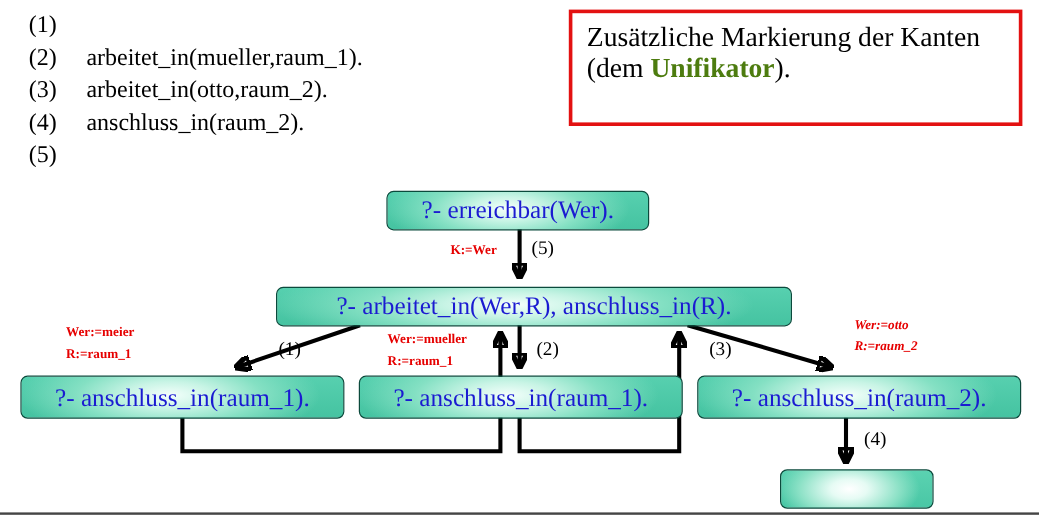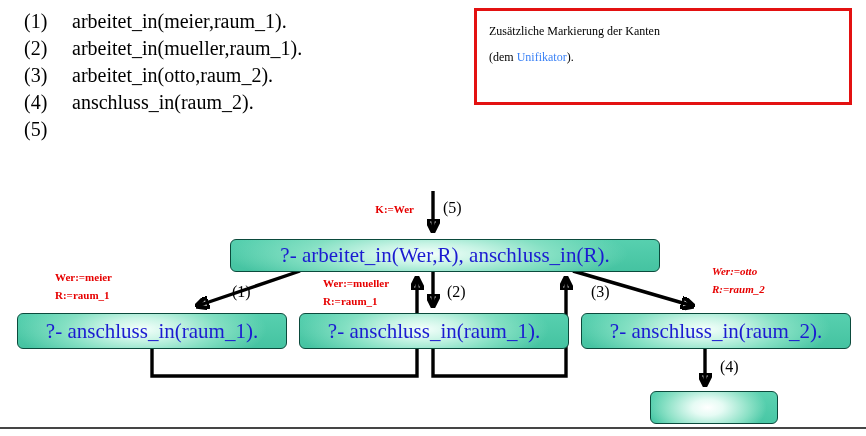--- a/index.html
+++ b/index.html
@@ -9,23 +9,23 @@
   }
   
   .clauses{position:absolute;left:24px;top:8px;font-size:20px;color:#000;}
   .crow{display:flex;line-height:27px;}
   .cnum{width:48px;flex:0 0 48px;}
   .ctext{white-space:nowrap;}
   
   .note{
     position:absolute;left:474px;top:8px;width:348px;height:76px;
     border:3px solid #e31111;padding:7px 12px 8px 12px;
-    font-size:12px;line-height:26px;color:#000;background:#fff;
+    font-size:23px;line-height:26px;color:#000;background:#fff;
   }
-  .note .hl{color:#3b82f6;font-weight:normal;}
+  .note .hl{color:#4d7c0f;font-weight:bold;}
   
   .node{
     position:absolute;display:flex;align-items:center;justify-content:center;
     border:1.5px solid #0b4a3c;border-radius:6px;
     background:
       radial-gradient(ellipse 60% 150% at 46% 45%, #f4fffb 0%, #c8f4e5 22%, #84e0c3 48%, rgba(80,205,170,0) 78%),
       linear-gradient(#57d0af,#45c3a1);
     color:#1b1bd1;font-size:21px;white-space:nowrap;z-index:2;
   }
   .node.empty{
@@ -43,21 +43,20 @@
   .bottom-rule{position:absolute;left:0;top:427px;width:866px;height:2px;background:#454545;}
 </style>
 </head>
 <body>
 
 <div class="page">
 
   <div class="clauses">
     <div class="crow">
       <span class="cnum">(1)</span>
-      <span class="ctext">arbeitet_in(meier,raum_1).</span>
     </div>
     <div class="crow">
       <span class="cnum">(2)</span>
       <span class="ctext">arbeitet_in(mueller,raum_1).</span>
     </div>
     <div class="crow">
       <span class="cnum">(3)</span>
       <span class="ctext">arbeitet_in(otto,raum_2).</span>
     </div>
     <div class="crow">
@@ -82,20 +81,21 @@
     </defs>
     <path d="M433,191 L433,231" marker-end="url(#ah)"></path>
     <path d="M300,271 L197,306" marker-end="url(#ah)"></path>
     <path d="M433,271 L433,306" marker-end="url(#ah)"></path>
     <path d="M573,271 L693,306" marker-end="url(#ah)"></path>
     <path d="M152,348 L152,376 L417,376 L417,278" marker-end="url(#ah)"></path>
     <path d="M433,348 L433,376 L566,376 L566,278" marker-end="url(#ah)"></path>
     <path d="M705,348 L705,385" marker-end="url(#ah)"></path>
   </svg>
 
+  <div class="node" style="left:322px;top:159px;width:217px;height:31px;">?- erreichbar(Wer).</div>
   <div class="node" style="left:230px;top:239px;width:428px;height:31px;">?- arbeitet_in(Wer,R), anschluss_in(R).</div>
   <div class="node" style="left:17px;top:313px;width:268px;height:34px;">?- anschluss_in(raum_1).</div>
   <div class="node" style="left:299px;top:313px;width:268px;height:34px;">?- anschluss_in(raum_1).</div>
   <div class="node" style="left:581px;top:313px;width:268px;height:34px;text-align:right;">?- anschluss_in(raum_2).</div>
   <div class="node empty" style="left:650px;top:391px;width:126px;height:31px;"></div>
 
   <div class="lbl-red" style="left:340px;top:200px;width:74px;text-align:right;">K:=Wer</div>
   <div class="lbl-red" style="left:55px;top:268px;">
     <div>Wer:=meier</div>
     <div>R:=raum_1</div>

